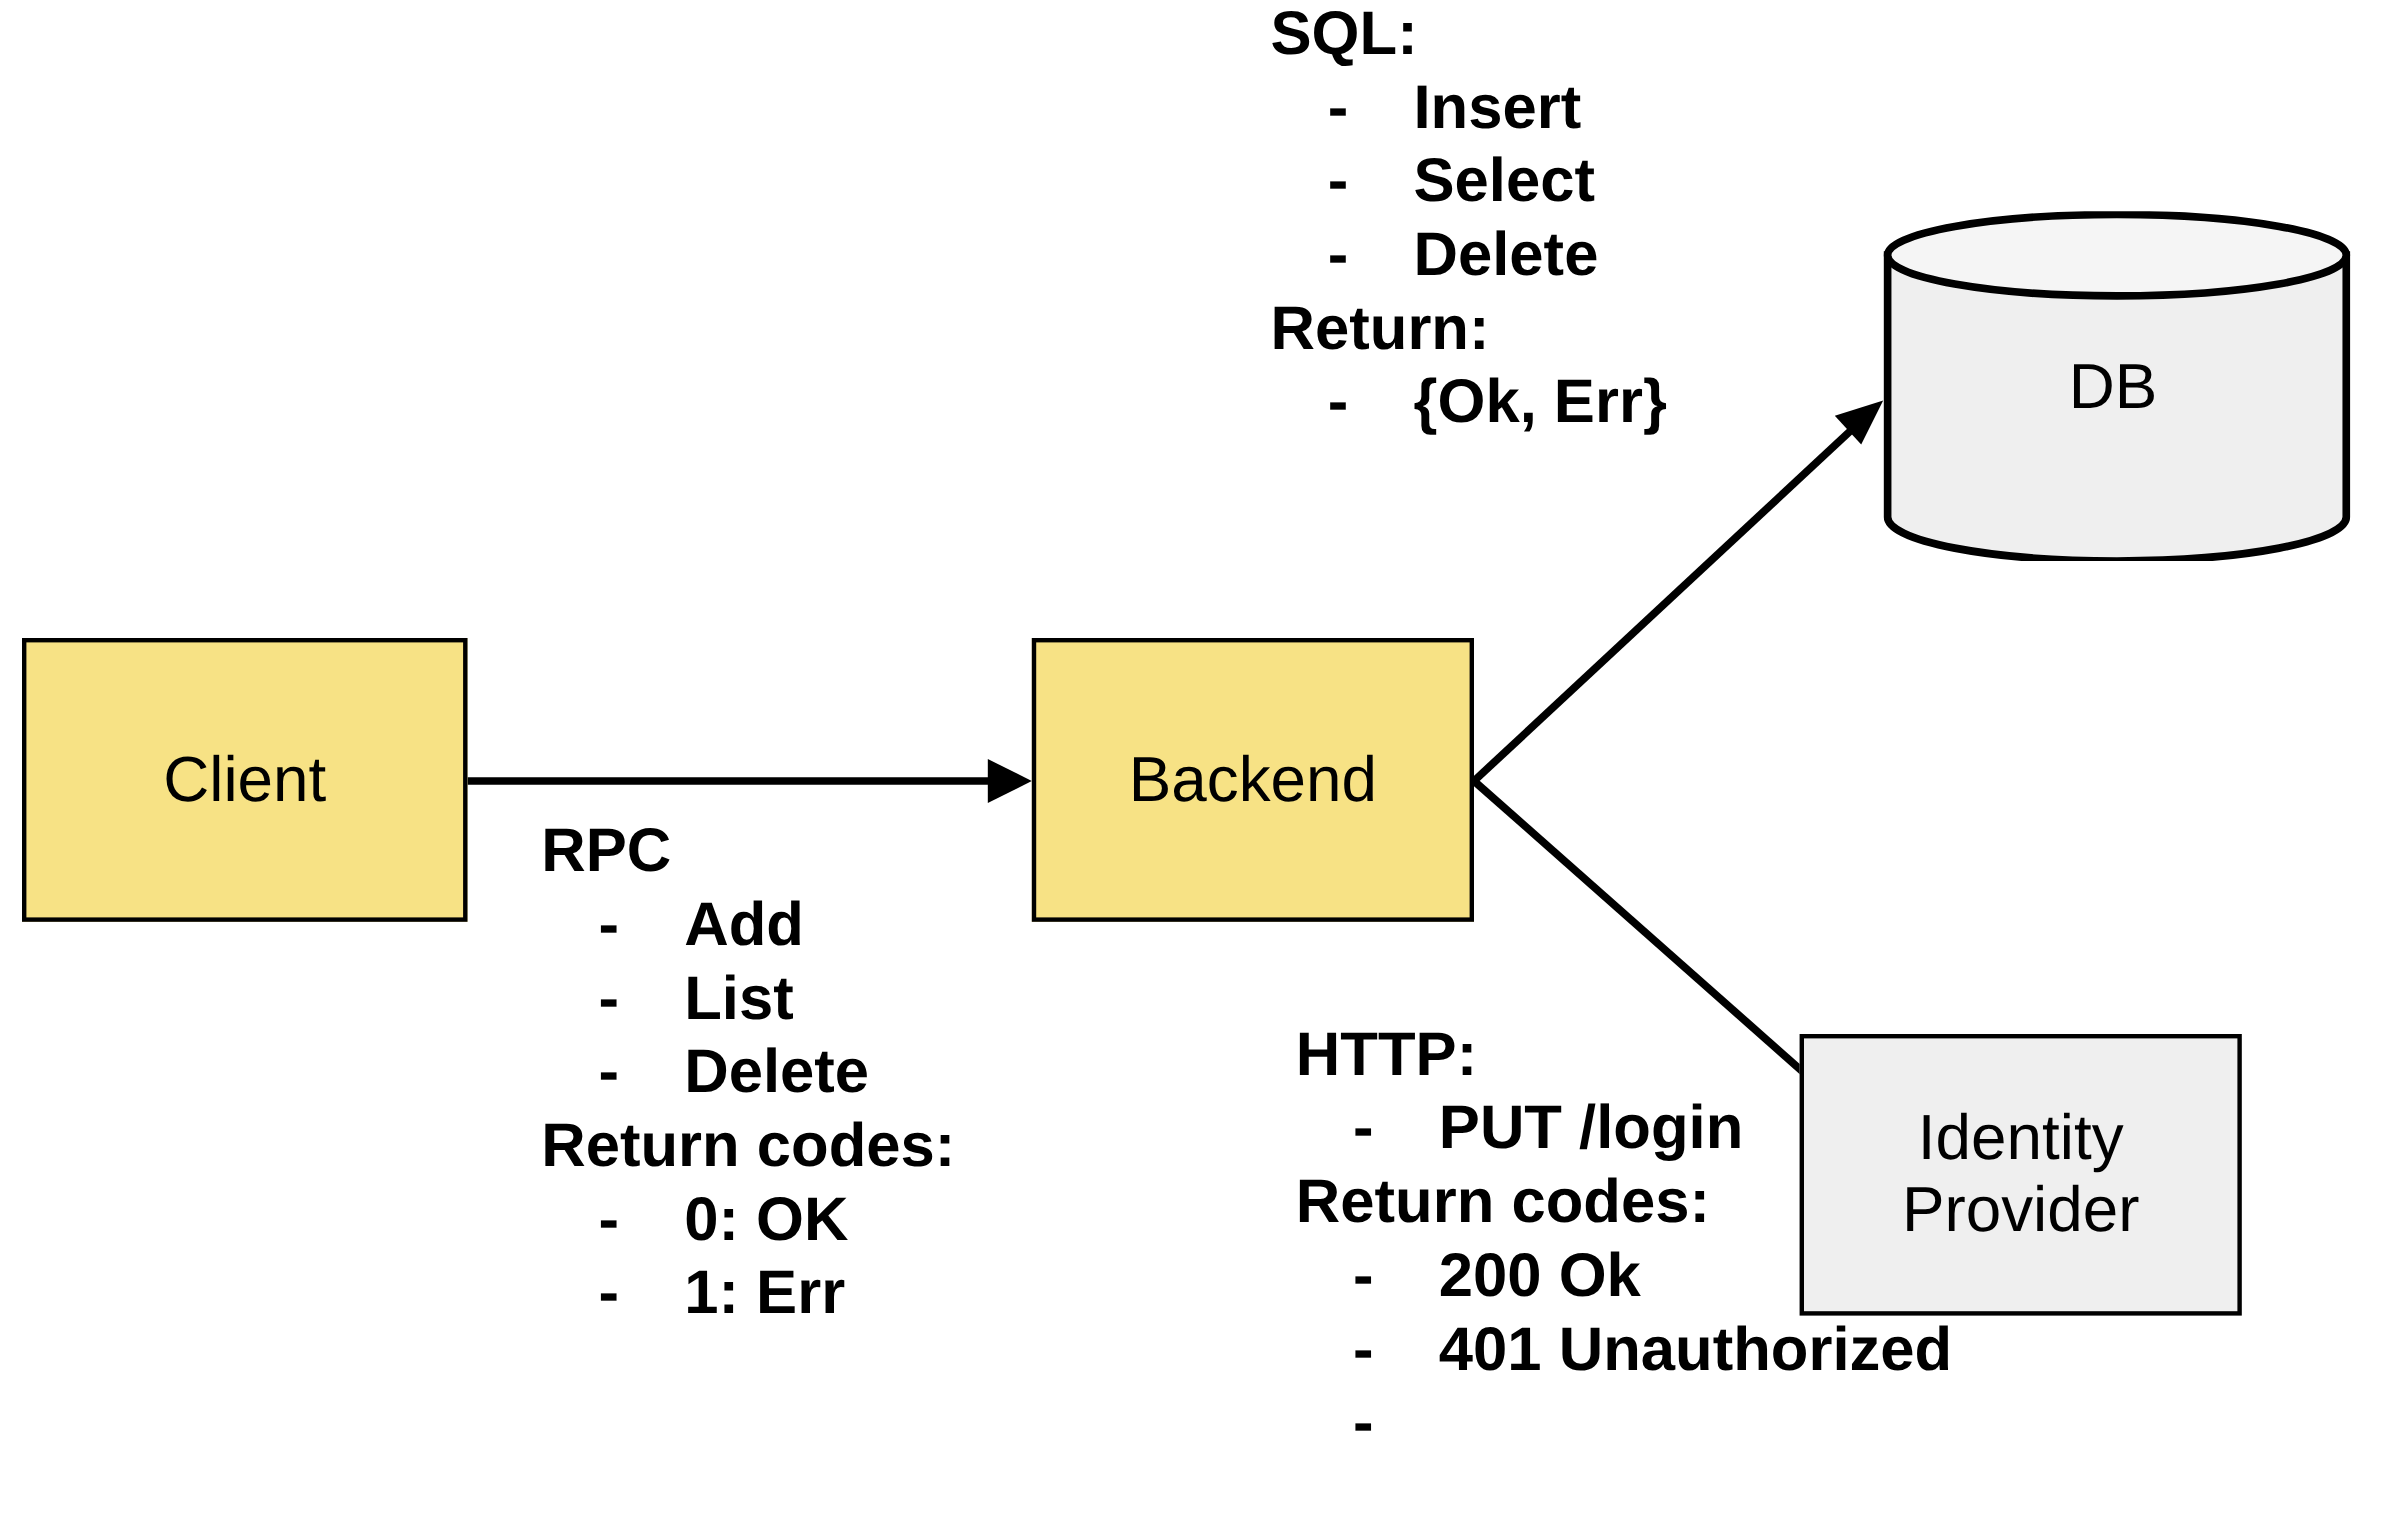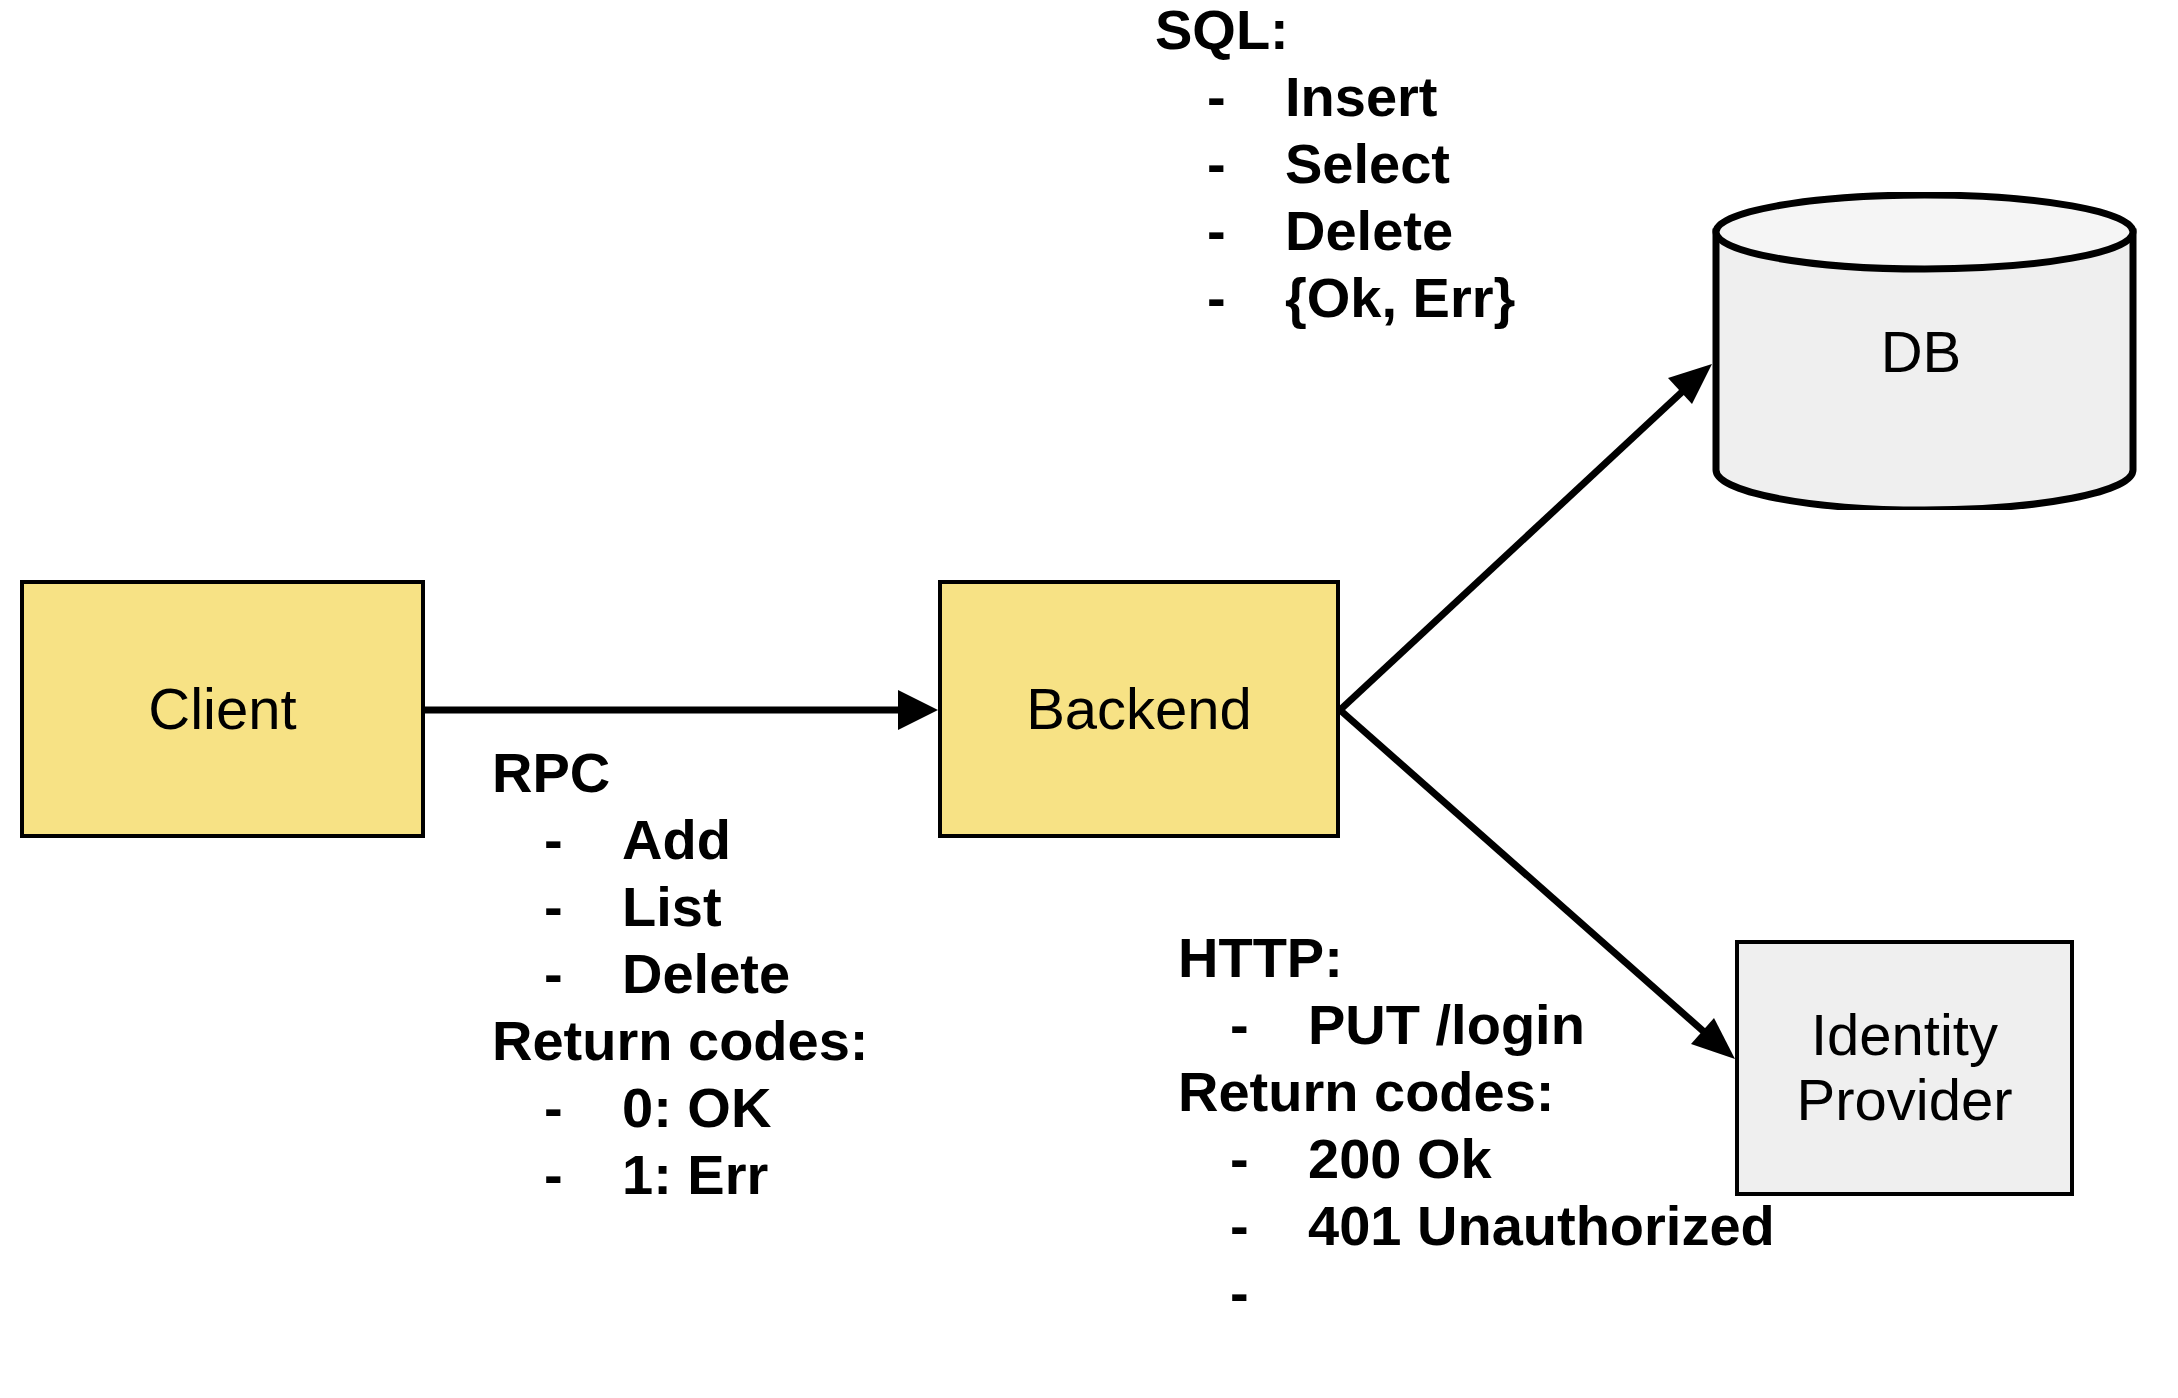--- a/index.html
+++ b/index.html
@@ -43,22 +43,22 @@
   }
   #client-node {
     left: 20px;  top: 580px;
     width: 405px; height: 258px;
   }
   #backend-node {
     left: 938px; top: 580px;
     width: 402px; height: 258px;
   }
   #idp-node {
-    left: 1735px; top: 940px;
-    width: 339px; height: 256px;
+    left: 1636px; top: 940px;
+    width: 402px; height: 256px;
   }
 
   
   #db-node {
     position: absolute;
     left: 1712px;
     top: 192px;
     width: 425px;
     height: 318px;
     z-index: 3;
@@ -157,20 +157,21 @@
       <span>Insert</span>
     </span>
     <span class="ann-item">
       <span class="dash">-</span>
       <span>Select</span>
     </span>
     <span class="ann-item">
       <span class="dash">-</span>
       <span>Delete</span>
     </span>
+    <span class="ann-head">Return:</span>
     <span class="ann-item">
       <span class="dash">-</span>
       <span>{Ok, Err}</span>
     </span>
   </div>
 
   <div class="ann-block" id="rpc-block">
     <span class="ann-head">RPC</span>
     <span class="ann-item">
       <span class="dash">-</span>

